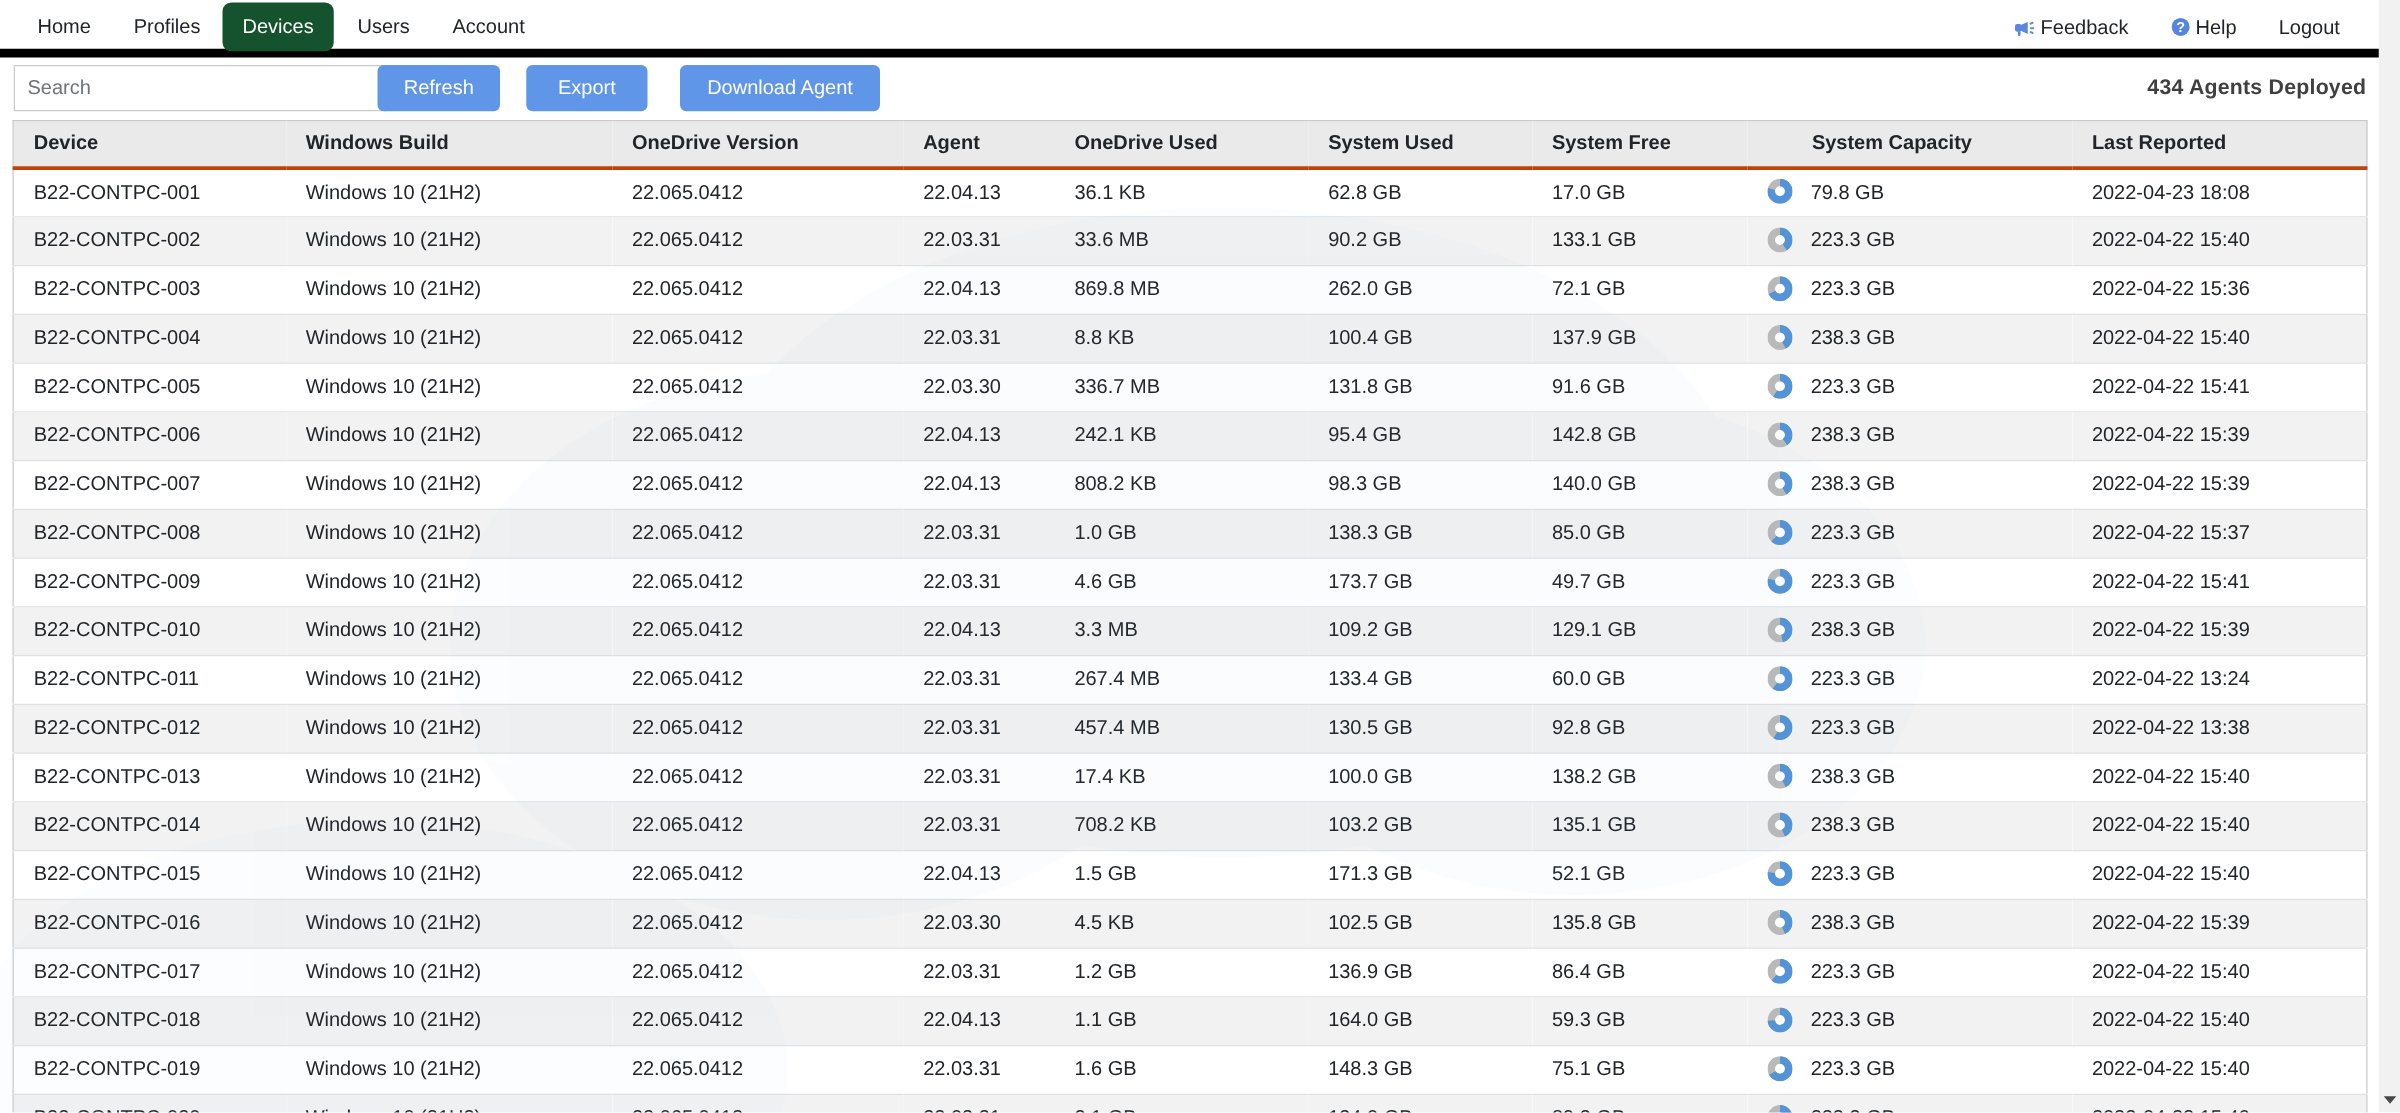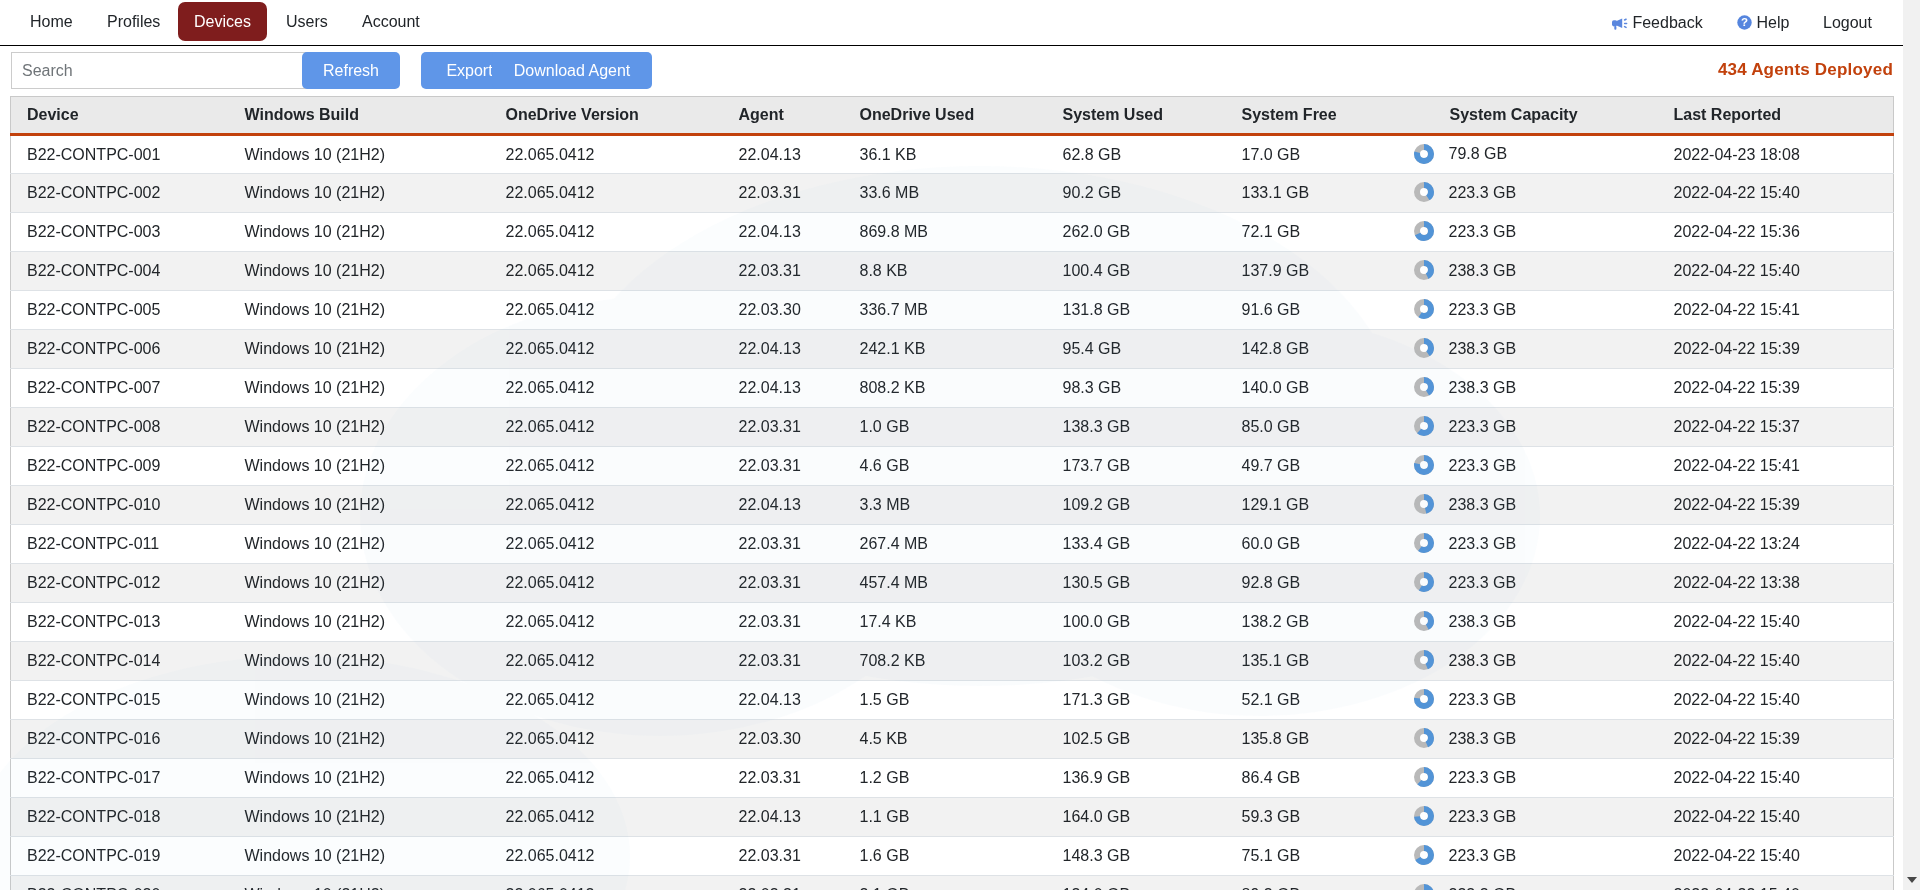--- a/index.html
+++ b/index.html
@@ -2,37 +2,37 @@
 <html><head>
 <meta charset="utf-8">
 <style>
 * { margin:0; padding:0; box-sizing:border-box; }
 html,body { width:1920px; height:890px; overflow:hidden; background:#fff;
   font-family:"Liberation Sans", sans-serif; font-size:16px; color:#212529; }
 body { position:relative; }
 a { text-decoration:none; color:#212529; }
 
 .nav { position:absolute; left:0; top:0; width:1920px; height:46px; background:#fff;
-  border-bottom:1px solid #000000; }
+  border-bottom:7px solid #000000; }
 .nav a { position:absolute; top:2px; height:39px; line-height:39px; padding:0 16px;
   display:block; }
-.nav a.sel { background:#7f1d1d; color:#fff; border-radius:7px; }
+.nav a.sel { background:#14532d; color:#fff; border-radius:7px; }
 
 .nav .rt { position:absolute; top:0; height:45px; line-height:45px; padding:0; }
 .icon { display:inline-block; vertical-align:-2px; }
 
 .search { position:absolute; left:11px; top:52px; width:298px; height:37px;
   border:1px solid #ccc; border-radius:0; padding:0 10px; font-size:16px;
   font-family:"Liberation Sans", sans-serif; color:#212529; outline:none; }
 .search::placeholder { color:#6f7478; }
 .btn { position:absolute; top:52px; height:37px; background:#5f96e8; color:#fff;
   border:none; border-radius:5px; font-size:16px; font-family:"Liberation Sans", sans-serif;
   text-align:center; }
 .agents { position:absolute; top:60px; right:27px; font-weight:700; font-size:17px; letter-spacing:0.2px;
-  color:#c2410c; }
+  color:#404040; }
 
 table { position:absolute; left:10px; top:96px; border-collapse:collapse;
   width:1883px; table-layout:fixed; border:1px solid #c9c9c9; }
 th { background:#eaeaea; font-weight:700; text-align:left; height:38px;
   padding:0 0 0 16px; border-bottom:3px solid #c2410c; }
 td { height:39px; padding:0 0 0 16px; border-top:1px solid #dee2e6;
   white-space:nowrap; overflow:hidden; }
 tbody tr:first-child td { border-top:none; }
 tbody tr:nth-child(even) td { background:#f2f2f2; }
 th.cap { padding-left:52px; }
@@ -70,21 +70,21 @@
       <circle cx="7.5" cy="7.5" r="7.2" fill="#5585de"></circle>
       <text x="7.5" y="11.4" text-anchor="middle" font-size="11.5" font-weight="bold" fill="#fff" font-family="Liberation Sans">?</text>
     </svg>
     Help</a>
   <a href="#" class="rt" style="left:1823px">Logout</a>
 </div>
 
 <input class="search" placeholder="Search" style="">
 <button class="btn" style="left:302px; width:98px">Refresh</button>
 <button class="btn" style="left:421px; width:97px">Export</button>
-<button class="btn" style="left:492px; width:160px">Download Agent</button>
+<button class="btn" style="left:544px; width:160px">Download Agent</button>
 <div class="agents">434 Agents Deployed</div>
 
 <table>
 <colgroup>
 <col style="width:218px">
       <col style="width:261px">
       <col style="width:233px">
 <col style="width:121px">
       <col style="width:203px">
       <col style="width:179px">

